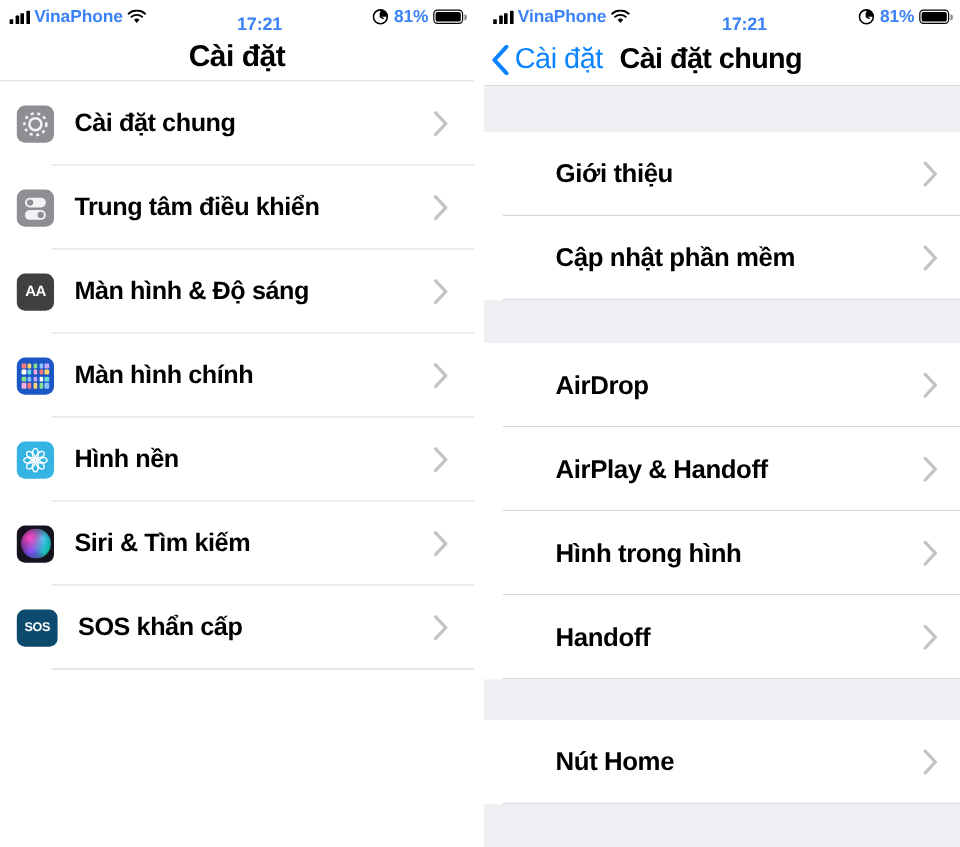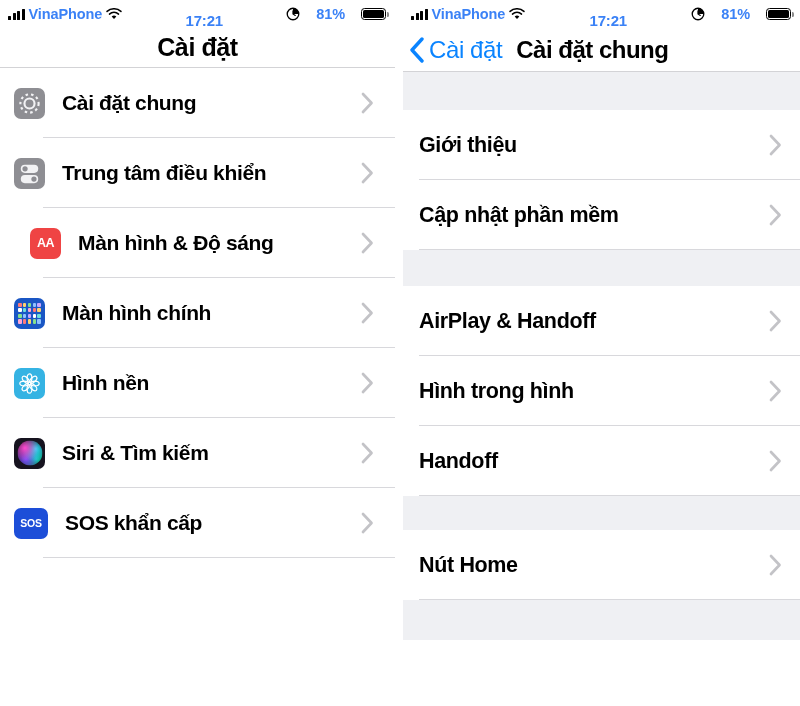--- a/index.html
+++ b/index.html
@@ -32,21 +32,21 @@
     display: flex;
     align-items: center;
     padding: 0 9px 0 8px;
     font-size: 14.5px;
     font-weight: bold;
     color: #3b82f6;
     letter-spacing: -0.1px;
   }
   .sb-left  { display: flex; align-items: center; gap: 4px; flex: 0 0 auto; }
   .sb-mid   { flex: 1 1 auto; text-align: center; font-size: 15px; font-weight: bold; letter-spacing: -0.2px; margin-top: 12px; }
-  .sb-right { display: flex; align-items: center; gap: 16px; flex: 0 0 auto; }
+  .sb-right { display: flex; align-items: center; gap: 4px; flex: 0 0 auto; }
 
   .signal-bars { display: flex; align-items: flex-end; gap: 1.5px; height: 11px; }
   .signal-bars i { display: block; width: 3px; background: #000; border-radius: 0.5px; }
   .signal-bars i:nth-child(1) { height: 4px; }
   .signal-bars i:nth-child(2) { height: 6.5px; }
   .signal-bars i:nth-child(3) { height: 9px; }
   .signal-bars i:nth-child(4) { height: 11px; }
 
   .carrier { font-size: 14.5px; font-weight: bold; }
 
@@ -137,38 +137,38 @@
     overflow: hidden;
     position: relative;
   }
   .row-label {
     flex: 1 1 auto;
     font-size: 21px;
     font-weight: bold;
     color: #000;
     letter-spacing: -0.35px;
   }
-  .row-right .row-label { font-size: 21.5px; }
+  .row-right .row-label { font-size: 21.5px; margin-left: 44px; }
   .chev {
     flex: 0 0 auto;
     width: 13px; height: 22px;
     margin-right: 21px;
   }
   .row-right .chev { margin-right: 18px; }
 
   
   .ic-gear    { background: #8e8e93; }
   .ic-control { background: #8e8e93; }
-  .ic-display { background: #ef4444; margin-left: 16px; }
+  .ic-display { background: #404040; }
   .ic-home    { background: #1a56c4; }
   .ic-access  { background: #1a7cf0; }
   .ic-wall    { background: #35b3e3; }
   .ic-siri    { background: #16131f; }
   .ic-touch   { background: #f5395e; }
-  .ic-sos     { background: #1d4ed8; padding-left: 34px; }
+  .ic-sos     { background: #0c4a6e; padding-left: 34px; }
 
   .ic-sos span {
     position: absolute; inset: 0;
     display: flex; align-items: center; justify-content: center;
     color: #fff; font-size: 10.5px; font-weight: bold; letter-spacing: -0.3px;
   }
   .ic-display span {
     position: absolute; inset: 0;
     display: flex; align-items: center; justify-content: center;
     color: #fff; font-size: 12.5px; font-weight: bold; letter-spacing: -0.5px;
@@ -391,20 +391,26 @@
           </svg>
         </div>
         <div class="row row-right row-sep">
           <span class="row-label">Cập nhật phần mềm</span>
           <svg class="chev" viewBox="0 0 13 22">
             <path d="M2 2l8.5 9L2 20" fill="none" stroke="#c3c3c7" stroke-width="2.7" stroke-linecap="round" stroke-linejoin="round"></path>
           </svg>
         </div>
         <div class="gap-block h36"></div>
         <div class="row row-right row-sep">
+          <span class="row-label">AirDrop</span>
+          <svg class="chev" viewBox="0 0 13 22">
+            <path d="M2 2l8.5 9L2 20" fill="none" stroke="#c3c3c7" stroke-width="2.7" stroke-linecap="round" stroke-linejoin="round"></path>
+          </svg>
+        </div>
+        <div class="row row-right row-sep">
           <span class="row-label">AirPlay &amp; Handoff</span>
           <svg class="chev" viewBox="0 0 13 22">
             <path d="M2 2l8.5 9L2 20" fill="none" stroke="#c3c3c7" stroke-width="2.7" stroke-linecap="round" stroke-linejoin="round"></path>
           </svg>
         </div>
         <div class="row row-right row-sep">
           <span class="row-label">Hình trong hình</span>
           <svg class="chev" viewBox="0 0 13 22">
             <path d="M2 2l8.5 9L2 20" fill="none" stroke="#c3c3c7" stroke-width="2.7" stroke-linecap="round" stroke-linejoin="round"></path>
           </svg>

